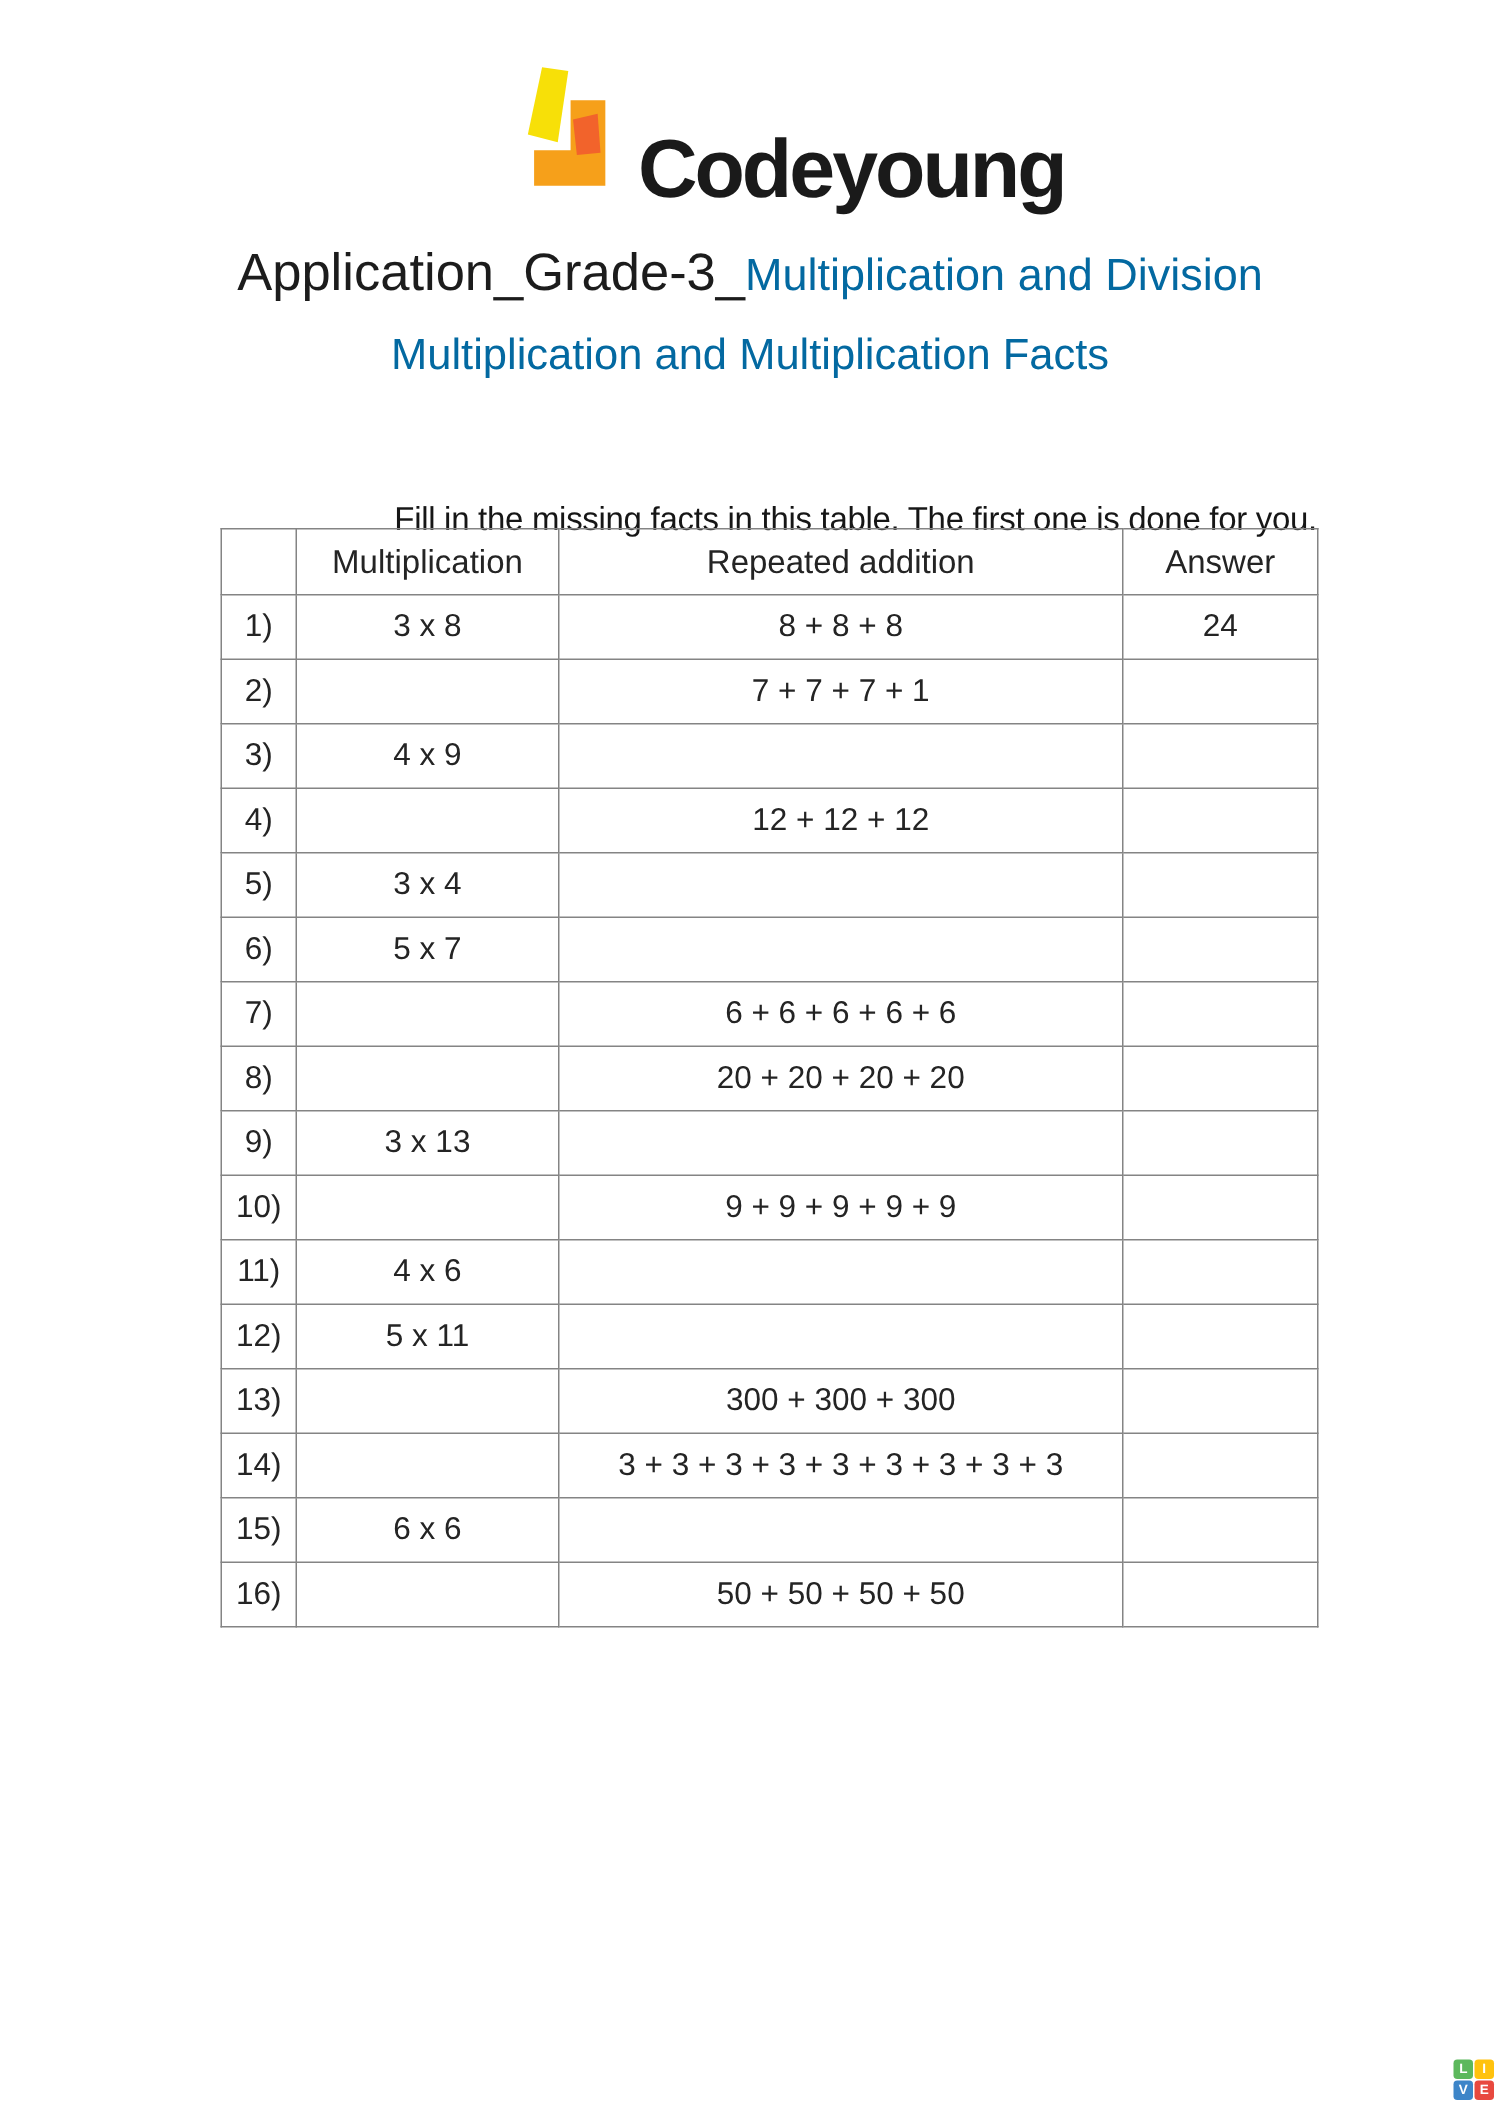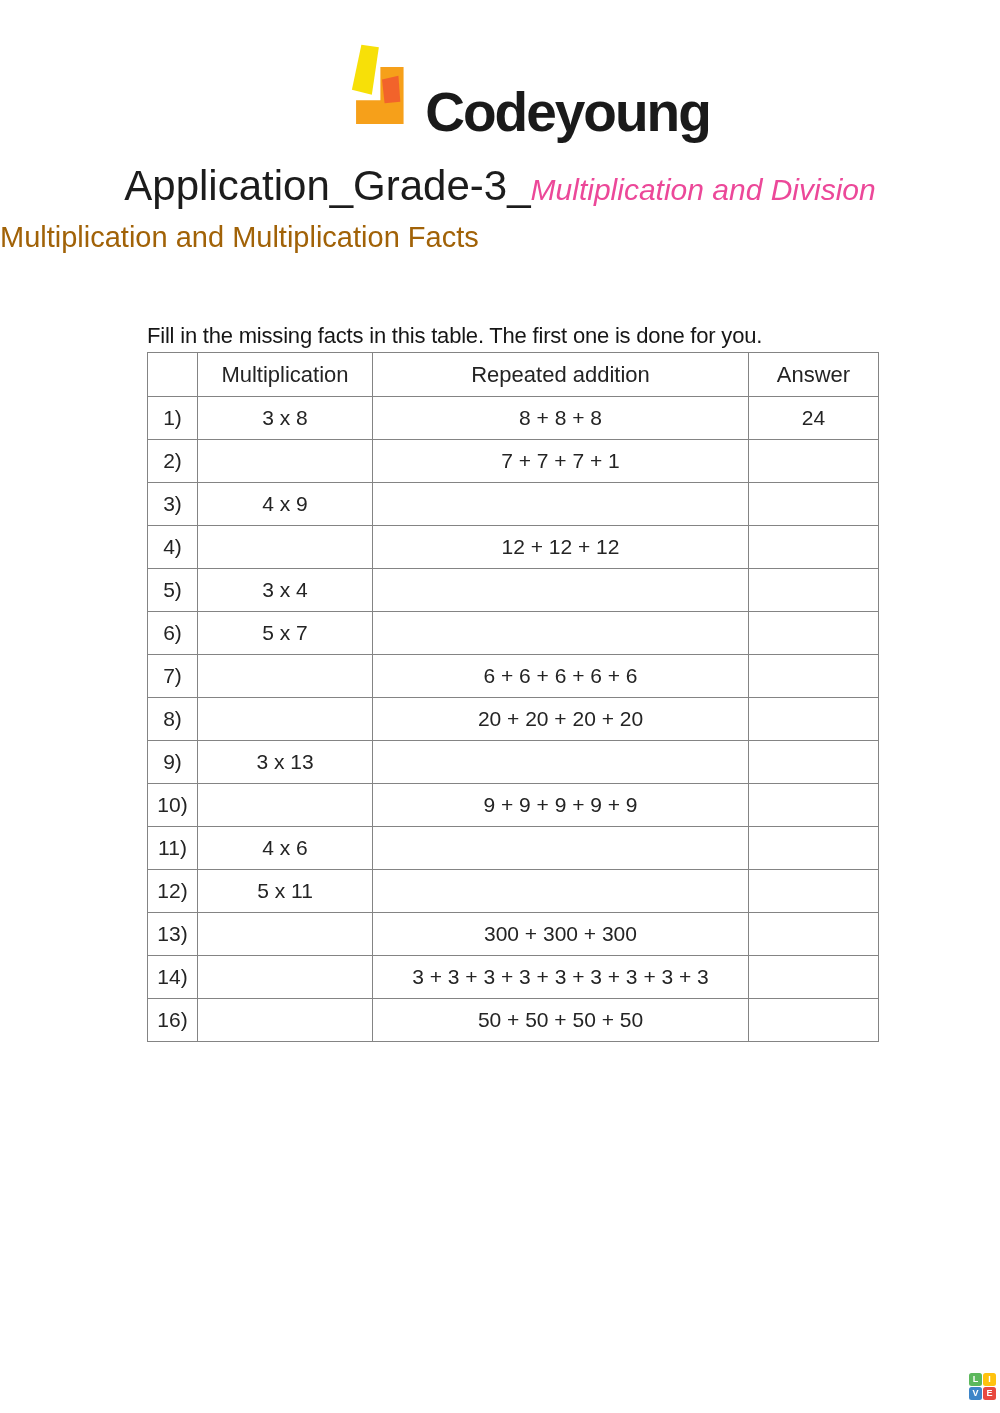--- a/index.html
+++ b/index.html
@@ -22,31 +22,31 @@
     font-size: 55px; font-weight: 700; color: #1a1a1a;
     letter-spacing: -2px; margin-left: -14px; margin-top: 28px;
     line-height: 1;
   }
 
   
   .title-line1 {
     position: absolute; top: 162px; left: 0; width: 100%;
     text-align: center; white-space: nowrap;
   }
-  .t-big   { font-size: 42px; color: #1c1c1c; }
-  .t-small { font-size: 30px; color: #ec4899; font-style: italic; }
+  .t-big   { font-size: 35px; color: #1c1c1c; }
+  .t-small { font-size: 30px; color: #0369a1; }
   .title-line2 {
     position: absolute; top: 221px; left: 0; width: 100%;
-    text-align: left; font-size: 29px; color: #a16207;
+    text-align: center; font-size: 29px; color: #0369a1;
   }
 
   
   .instruction {
-    position: absolute; top: 323px; left: 147px; width: 731px;
-    text-align: left; font-size: 22px; color: #161616;
+    position: absolute; top: 333px; left: 147px; width: 731px;
+    text-align: right; font-size: 22px; color: #161616;
     letter-spacing: -0.2px;
   }
 
   
   table.sheet {
     position: absolute; top: 352px; left: 147px;
     width: 731px; border-collapse: collapse; table-layout: fixed;
   }
   table.sheet th, table.sheet td {
     border: 1.6px solid #848484;
@@ -193,20 +193,26 @@
     <td>300 + 300 + 300</td>
     <td></td>
   </tr>
       <tr>
     <td>14)</td>
     <td></td>
     <td>3 + 3 + 3 + 3 + 3 + 3 + 3 + 3 + 3</td>
     <td></td>
   </tr>
       <tr>
+    <td>15)</td>
+    <td>6 x 6</td>
+    <td></td>
+    <td></td>
+  </tr>
+      <tr>
     <td>16)</td>
     <td></td>
     <td>50 + 50 + 50 + 50</td>
     <td></td>
   </tr>
     </tbody>
 </table>
 
 <div class="footer">
   <div class="lw-grid">

